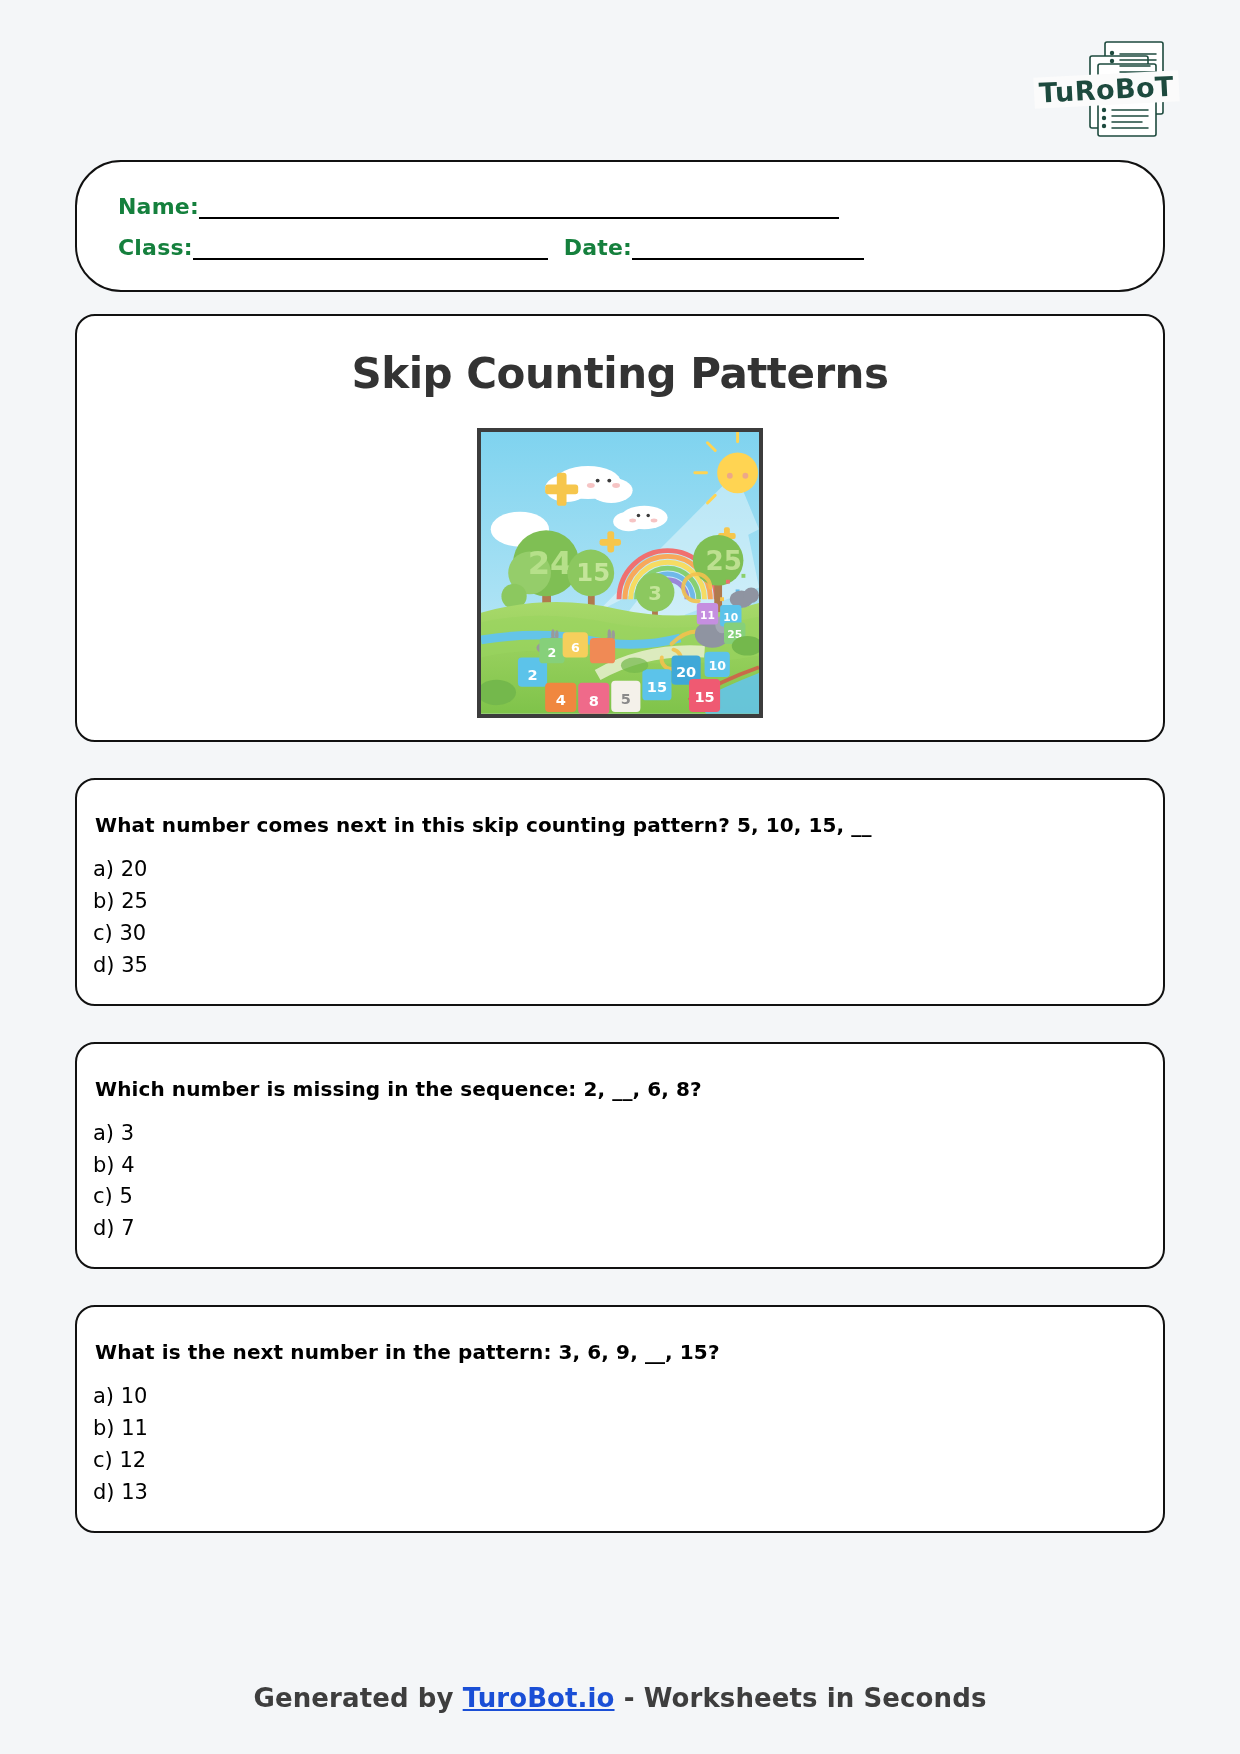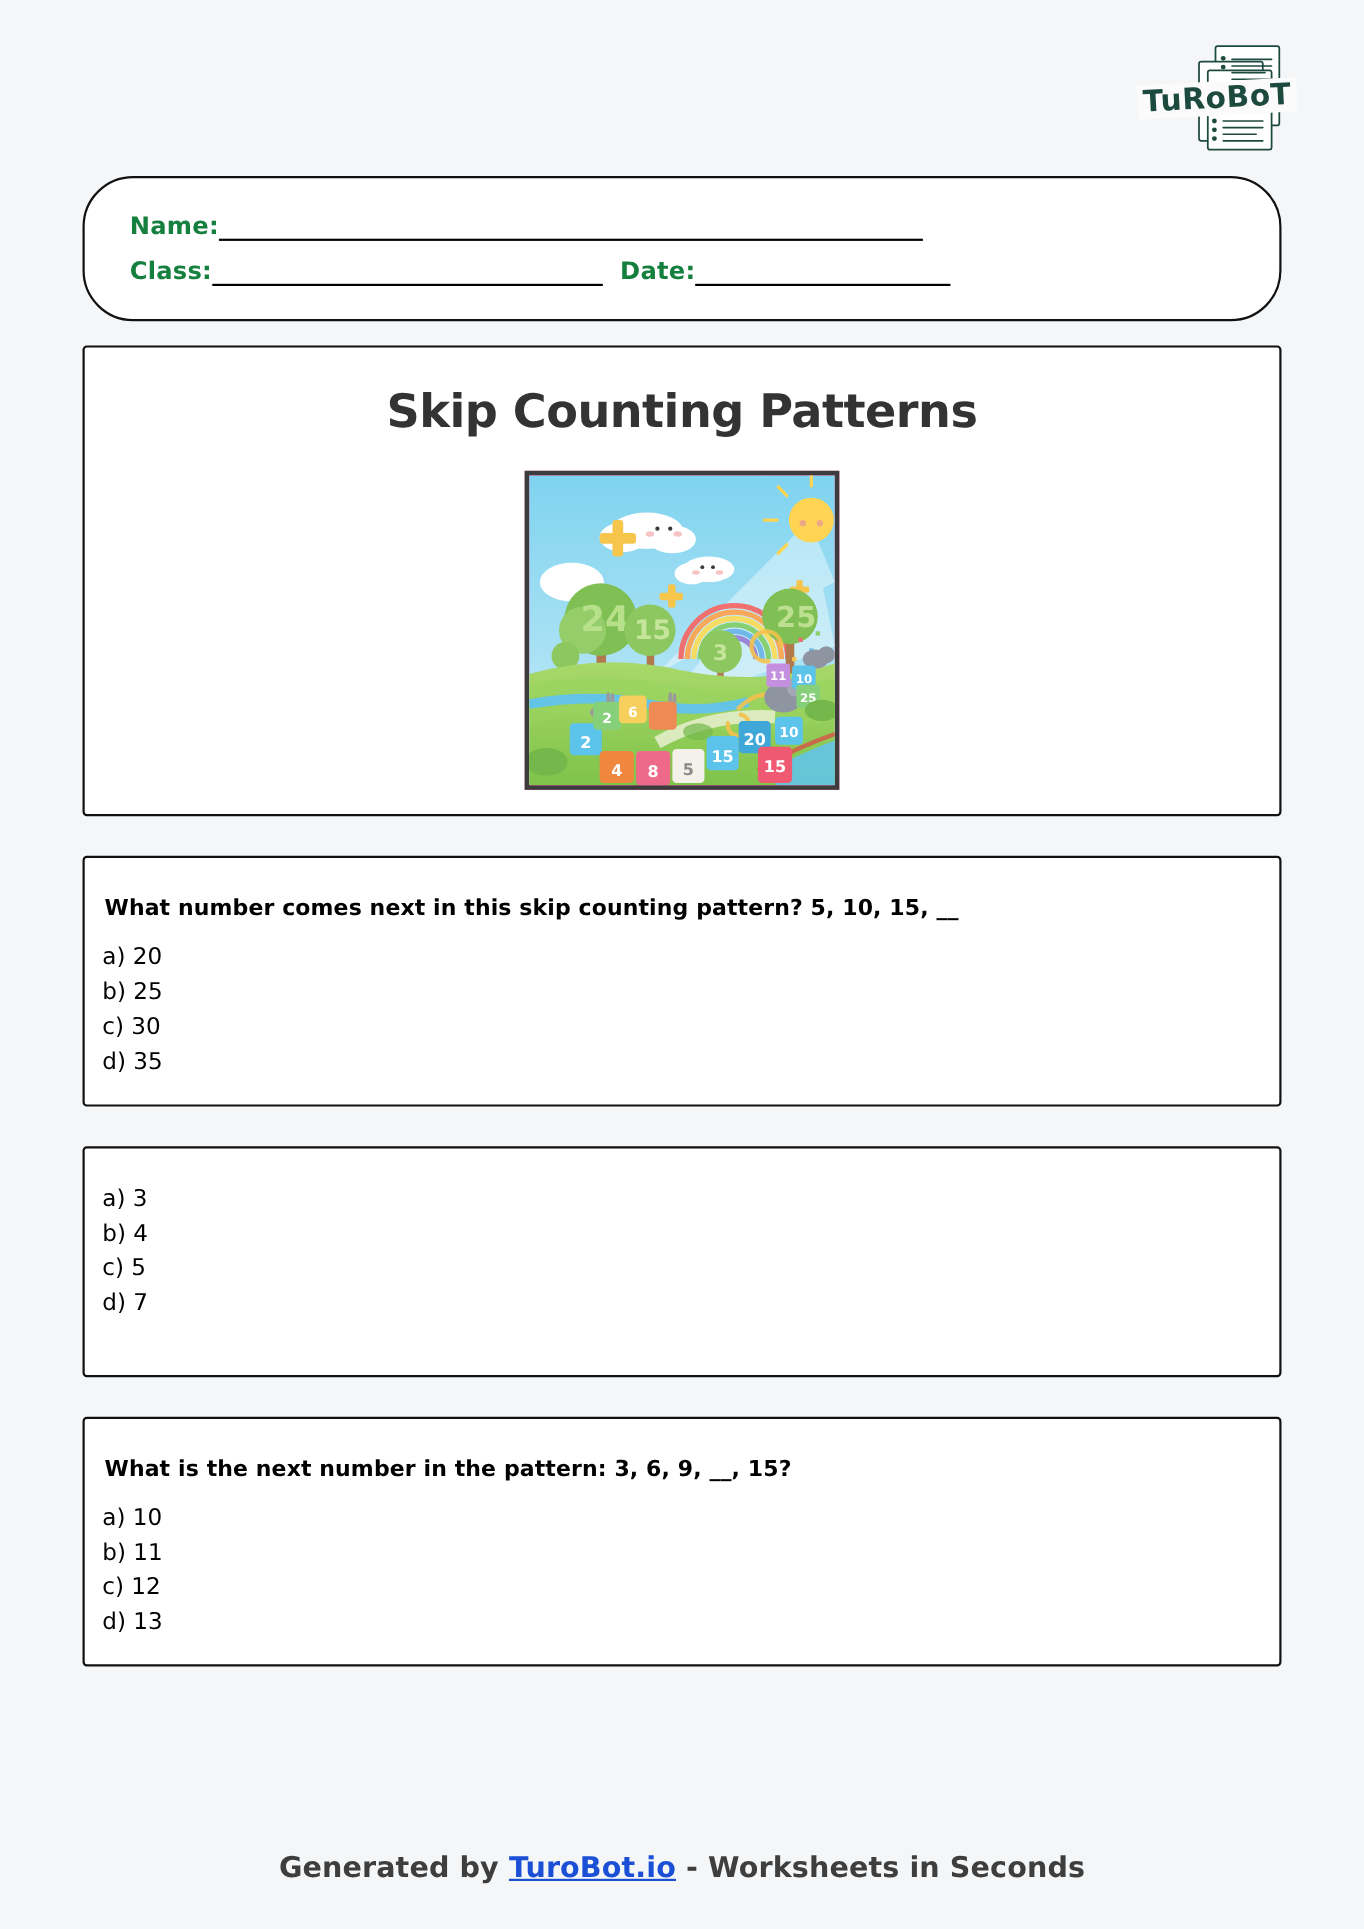--- a/index.html
+++ b/index.html
@@ -39,21 +39,21 @@
     background: #fbfbfb;
     padding: 2px 5px;
     transform: rotate(-3deg);
     line-height: 1;
   }
 
   
   .card {
     background: #ffffff;
     border: 2px solid #111111;
-    border-radius: 4px;
+    border-radius: 20px;
     margin: 0 75px;
     position: relative;
   }
 
   .namecard {
     margin-top: 160px;
     padding: 32px 25px 30px 25px;
     border-radius: 46px;
     height: 132px;
   }
@@ -93,21 +93,21 @@
     line-height: 1.15;
     margin-bottom: 30px;
   }
   .illus-frame {
     width: 286px;
     height: 290px;
     margin: 0 auto;
     border: 4px solid #3c3c3c;
     position: relative;
     overflow: hidden;
-    background: #ec4899;
+    background: #fdba74;
   }
   .illus { position: absolute; inset: 0; }
 
   
   .qcard {
     margin-top: 36px;
     padding: 30px 18px 22px 18px;
     min-height: 210px;
   }
   .q-text {
@@ -401,20 +401,21 @@
     <div class="q-text">What number comes next in this skip counting pattern? 5, 10, 15, __</div>
     <ul class="opts">
       <li class="opt">a) 20</li>
       <li class="opt">b) 25</li>
       <li class="opt">c) 30</li>
       <li class="opt">d) 35</li>
     </ul>
   </div>
 
   <div class="card qcard">
+    <div class="q-text">Which number is missing in the sequence: 2, __, 6, 8?</div>
     <ul class="opts">
       <li class="opt">a) 3</li>
       <li class="opt">b) 4</li>
       <li class="opt">c) 5</li>
       <li class="opt">d) 7</li>
     </ul>
   </div>
 
   <div class="card qcard">
     <div class="q-text">What is the next number in the pattern: 3, 6, 9, __, 15?</div>

